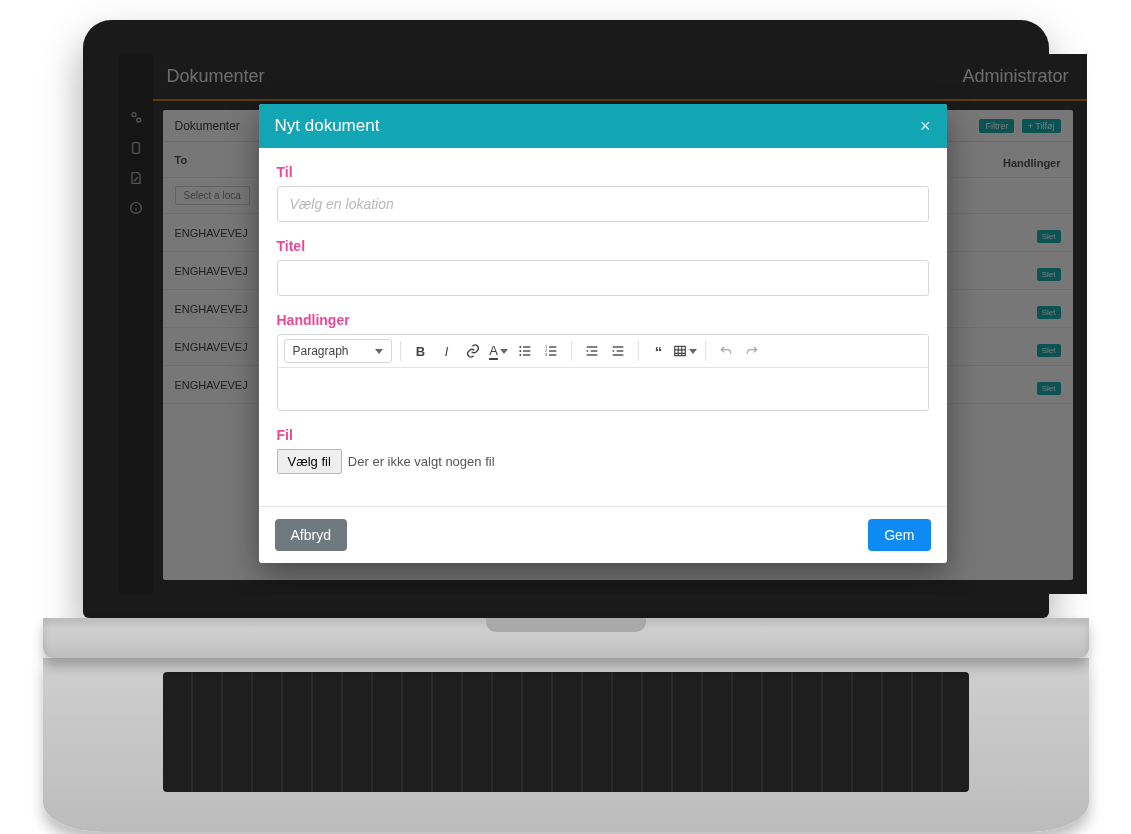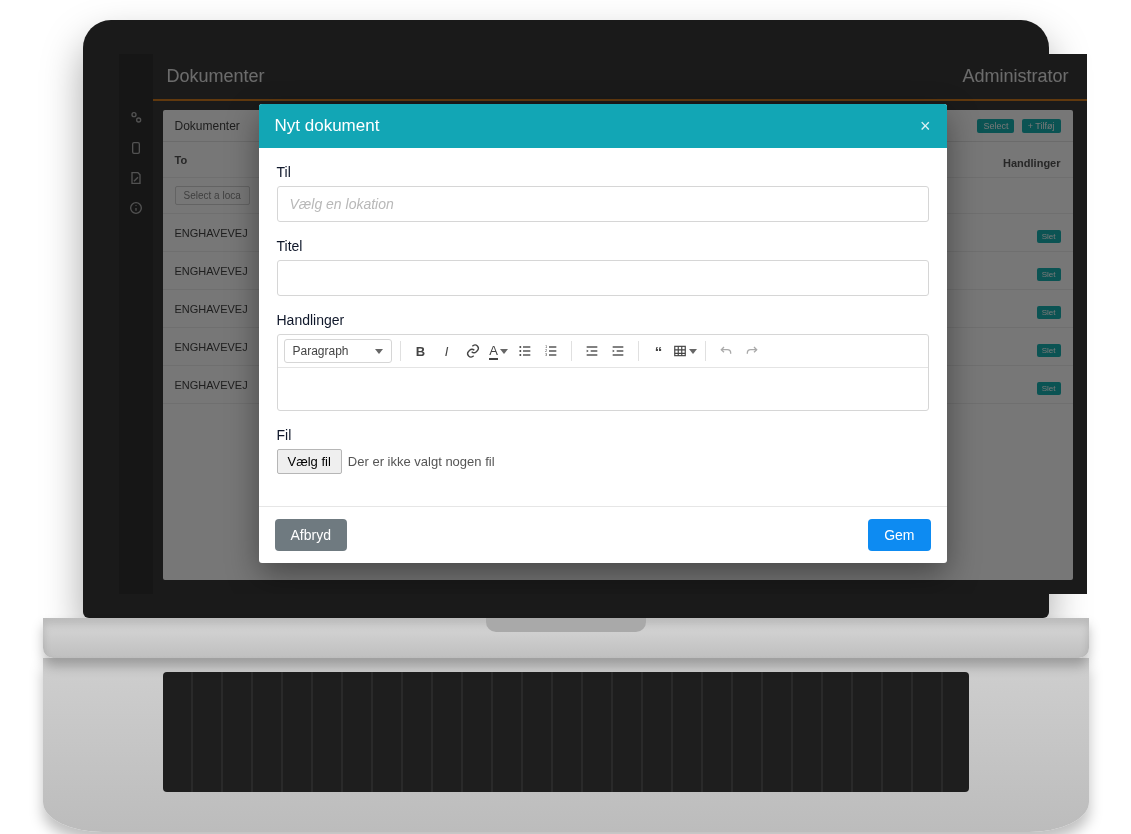--- a/index.html
+++ b/index.html
@@ -151,22 +151,22 @@
     display: flex; justify-content: space-between; align-items: center;
     font-size: 17px;
     gap: 15px;
   }
   .modal-close { cursor: pointer; opacity: .85; font-size: 18px; line-height: 1; }
   .modal-body { padding: 16px 18px 6px; }
   .modal-body label {
     display: block;
     margin-bottom: 6px;
     font-size: 14px;
-    color: #0f172a;
-    font-weight: 400;
+    color: #ec4899;
+    font-weight: 700;
   }
   .fld {
     width: 100%;
     border: 1px solid #d6d6d6;
     border-radius: 3px;
     padding: 9px 12px;
     font-size: 14px;
     margin-bottom: 16px;
     color: #555;
   }
@@ -259,21 +259,21 @@
             </svg>
         </div>
         <div class="app-topbar">
           <span>Dokumenter</span>
           <span>Administrator</span>
         </div>
         <div class="app-panel">
           <div class="panel-head">
             <span>Dokumenter</span>
             <span>
-              <span class="pill">Select</span>
+              <span class="pill">Filtrer</span>
               <span class="pill">+ Tilføj</span>
             </span>
           </div>
           <div class="tbl-head">
             <span class="col-to">To</span>
             <span class="col-act">Handlinger</span>
           </div>
           <div class="tbl-row">
             <span class="col-to"><span class="loc-sel">Select a loca</span></span>
             <span class="col-act"></span>

